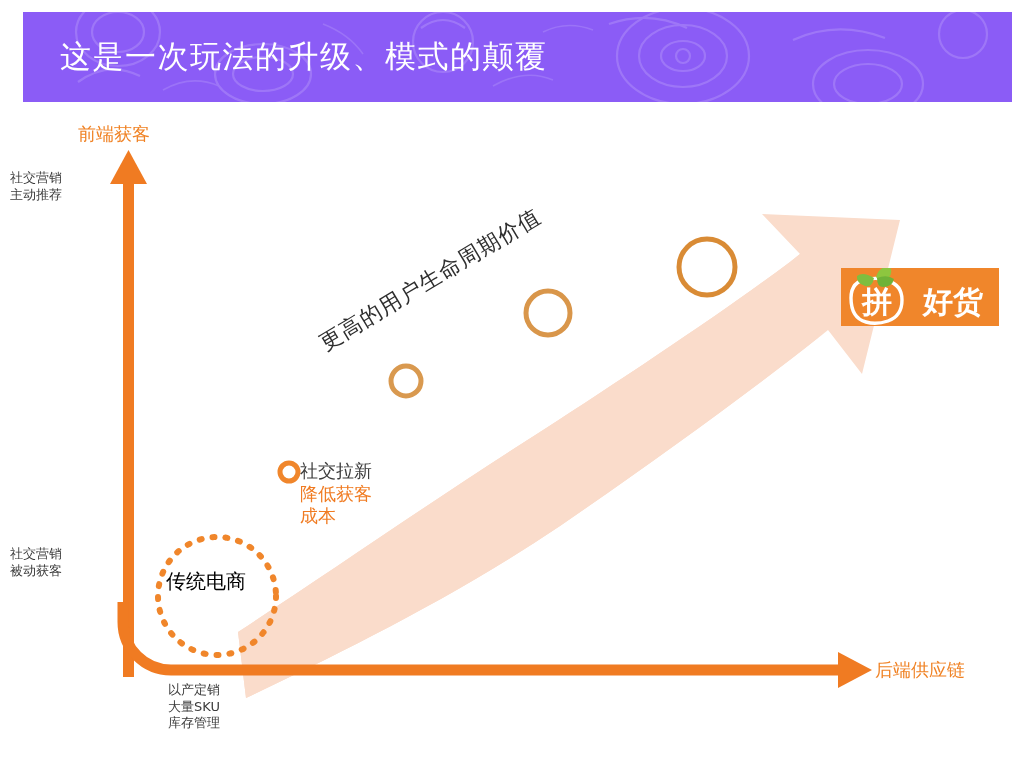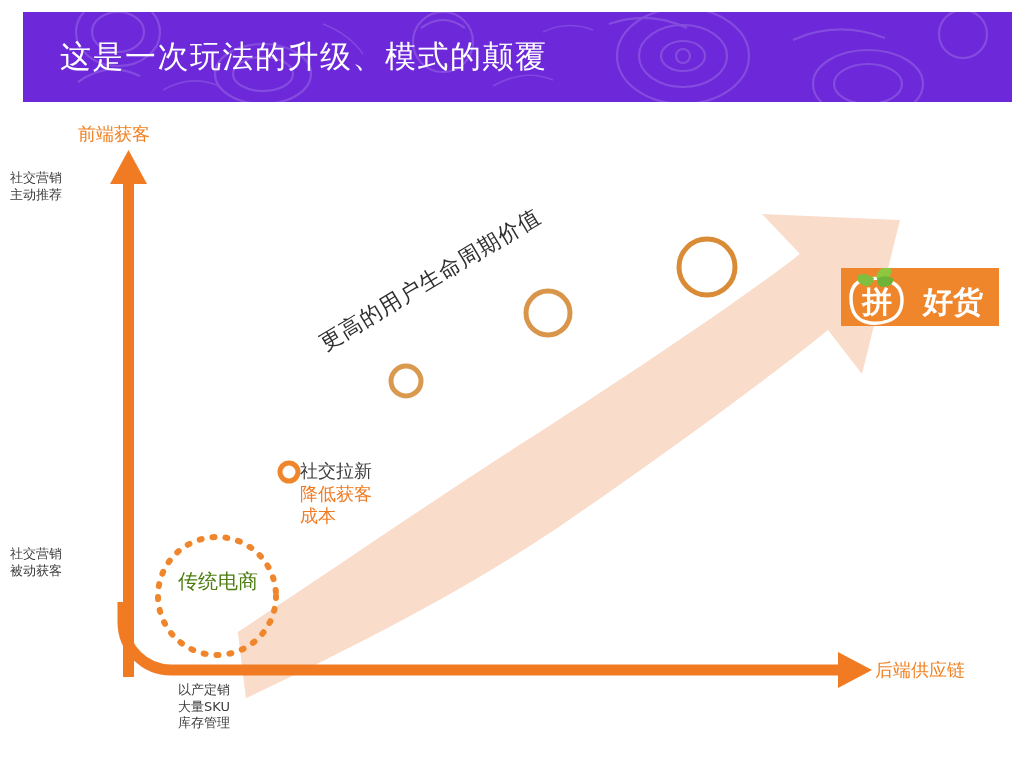--- a/index.html
+++ b/index.html
@@ -8,21 +8,21 @@
     background:#ffffff;
     font-family:"DejaVu Sans", sans-serif;
     overflow:hidden;
   }
   #stage { position:relative; width:1035px; height:775px; background:#fff; }
 
   
   .banner {
     position:absolute; left:23px; top:12px;
     width:989px; height:90px;
-    background:#6d28d9;
+    background:#8b5cf6;
     overflow:hidden;
   }
   .banner-deco { position:absolute; inset:0; opacity:.16; }
   .banner-title {
     position:absolute; left:37px; top:50%;
     transform:translateY(-50%);
     color:#ffffff;
     font-size:31px;
     letter-spacing:1.5px;
     white-space:nowrap;
@@ -35,40 +35,40 @@
 
   
   .cap { position:absolute; white-space:nowrap; line-height:1.28; }
   .cap.dark  { color:#3c3c3c; font-size:13px; }
   .cap.orange{ color:#F08224; font-size:18px; }
 
   .y-axis-title { left:78px; top:20px;text-align:right; }
   .y-top-note   { left:10px; top:68px; }
   .y-bot-note   { left:10px; top:444px; }
   .x-axis-title { left:875px; top:556px; }
-  .x-left-note  { left:168px; top:580px;margin-left:10px; }
+  .x-left-note  { left:168px; top:580px; }
   .x-right-note { left:755px; top:580px; }
 
   
   .node-label {
     position:absolute; line-height:1.25;
     font-size:18px; color:#3c3c3c; white-space:nowrap;
   }
   .node-label .hl { color:#F07B22; }
   .node-label .nm { color:#3c3c3c; }
 
   .n1 { left:300px; top:358px; }
   .n2 { left:434px; top:270px; }
   .n3 { left:581px; top:205px; }
   .n4 { left:742px; top:154px; }
 
   
   .origin-text {
     position:absolute; left:166px; top:466px;
-    font-size:20px; color:#4d7c0f; white-space:nowrap;margin-left:12px;
+    font-size:20px; color:#000000; white-space:nowrap;
   }
 
   
   .diag-label {
     position:absolute; left:322px; top:228px;
     font-size:22px; color:#2e2e2e; white-space:nowrap;
     transform:rotate(-31deg); transform-origin:0 50%;
     letter-spacing:1px;
   }
 

